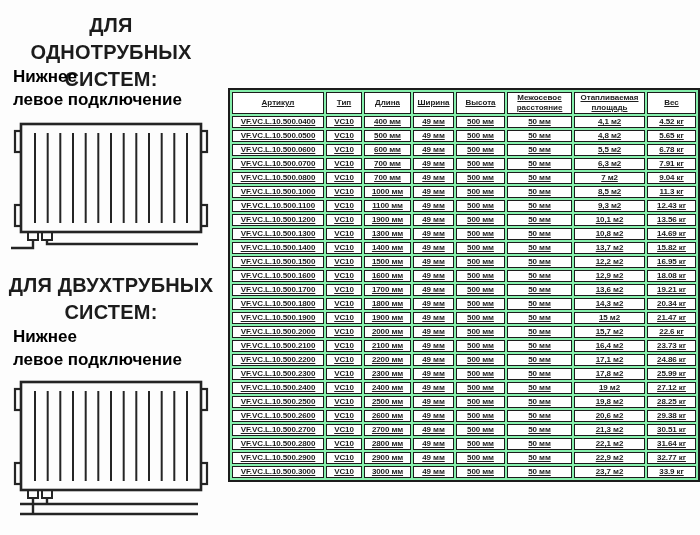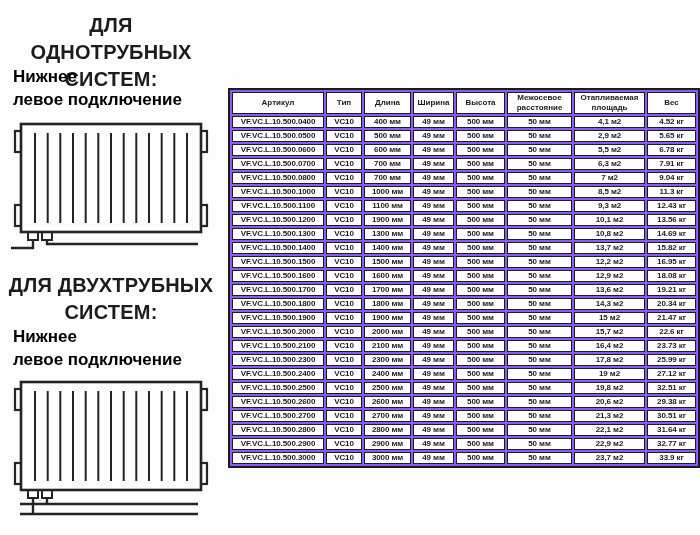--- a/index.html
+++ b/index.html
@@ -21,22 +21,23 @@
     position:absolute; left:5px;
     font-size:17px; font-weight:bold; line-height:1.33; color:#000000;
   }
   .diagram { position:absolute; left:2px; }
 
   table.spec {
     position:absolute; left:228px; top:88px;
     width:462px;
     border-collapse:separate; border-spacing:2px;
     border:2px solid #1c1c1c;
-    background:#8b5cf6;
+    background:#86efac;
     table-layout:fixed;
+    text-decoration:underline;
   }
   table.spec th, table.spec td {
     border:1px solid #1c1c1c;
     background:#fff;
     font-size:8px; font-weight:bold; color:#1c1c1c;
     text-align:center; vertical-align:middle;
     padding:0 2px; line-height:1.25;
     overflow:hidden; white-space:nowrap;
   }
   table.spec th { height:22px; white-space:normal; }
@@ -172,21 +173,21 @@
         <td>4,1 м2</td>
         <td>4.52 кг</td>
       </tr>
       <tr>
         <td>VF.VC.L.10.500.0500</td>
         <td>VC10</td>
         <td>500 мм</td>
         <td>49 мм</td>
         <td>500 мм</td>
         <td>50 мм</td>
-        <td>2,9 м2</td>
+        <td>4,8 м2</td>
         <td>5.65 кг</td>
       </tr>
       <tr>
         <td>VF.VC.L.10.500.0600</td>
         <td>VC10</td>
         <td>600 мм</td>
         <td>49 мм</td>
         <td>500 мм</td>
         <td>50 мм</td>
         <td>5,5 м2</td>
@@ -326,20 +327,30 @@
         <td>VF.VC.L.10.500.2100</td>
         <td>VC10</td>
         <td>2100 мм</td>
         <td>49 мм</td>
         <td>500 мм</td>
         <td>50 мм</td>
         <td>16,4 м2</td>
         <td>23.73 кг</td>
       </tr>
       <tr>
+        <td>VF.VC.L.10.500.2200</td>
+        <td>VC10</td>
+        <td>2200 мм</td>
+        <td>49 мм</td>
+        <td>500 мм</td>
+        <td>50 мм</td>
+        <td>17,1 м2</td>
+        <td>24.86 кг</td>
+      </tr>
+      <tr>
         <td>VF.VC.L.10.500.2300</td>
         <td>VC10</td>
         <td>2300 мм</td>
         <td>49 мм</td>
         <td>500 мм</td>
         <td>50 мм</td>
         <td>17,8 м2</td>
         <td>25.99 кг</td>
       </tr>
       <tr>
@@ -353,21 +364,21 @@
         <td>27.12 кг</td>
       </tr>
       <tr>
         <td>VF.VC.L.10.500.2500</td>
         <td>VC10</td>
         <td>2500 мм</td>
         <td>49 мм</td>
         <td>500 мм</td>
         <td>50 мм</td>
         <td>19,8 м2</td>
-        <td>32.51 кг</td>
+        <td>28.25 кг</td>
       </tr>
       <tr>
         <td>VF.VC.L.10.500.2600</td>
         <td>VC10</td>
         <td>2600 мм</td>
         <td>49 мм</td>
         <td>500 мм</td>
         <td>50 мм</td>
         <td>20,6 м2</td>
         <td>29.38 кг</td>

